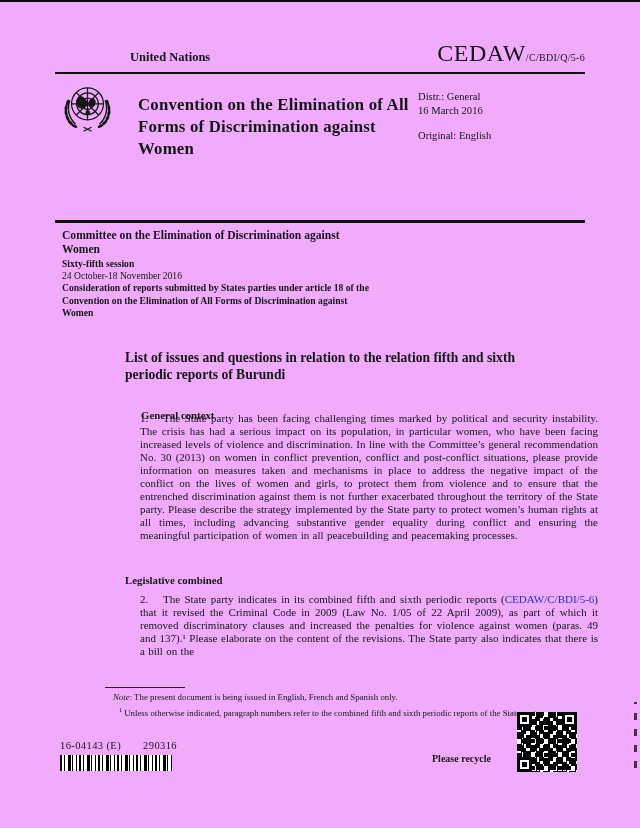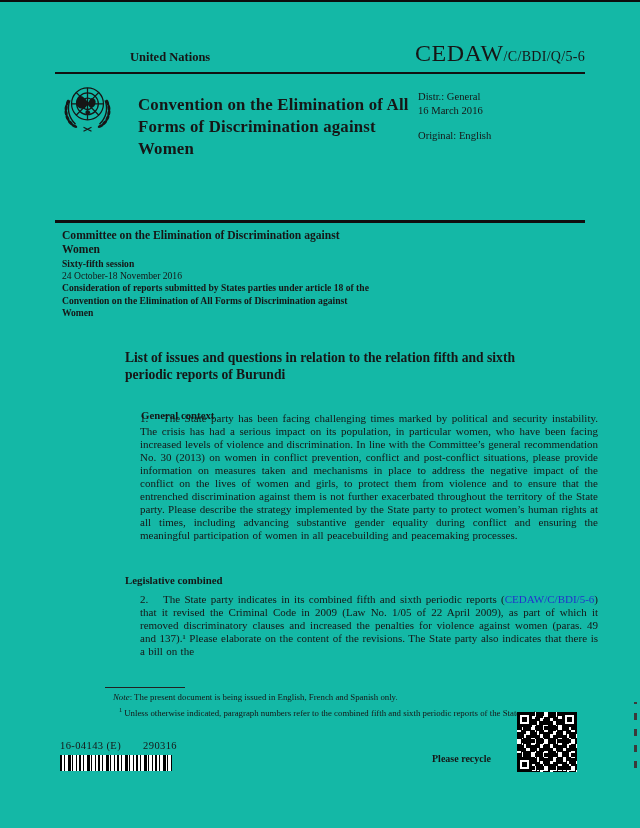--- a/index.html
+++ b/index.html
@@ -1,29 +1,29 @@
 <!DOCTYPE html>
 <html><head>
 <meta charset="utf-8">
 <style>
   html,body{margin:0;padding:0;background:#9a9a9a;}
   .page{
-    position:relative;width:640px;height:828px;background:#14b8a6;
+    position:relative;width:640px;height:828px;background:#f0abfc;
     font-family:"Liberation Serif","DejaVu Serif",serif;color:#161616;
     overflow:hidden;margin:0 auto;
   }
   .scan-edge-top{position:absolute;left:0;top:0;width:640px;height:2px;background:#0d0d0d;}
   .scan-artifact-right{position:absolute;left:634px;top:702px;width:3px;height:66px;
     background:repeating-linear-gradient(0deg,#3a3a3a 0 7px,transparent 7px 16px);}
 
   
   .un-label{position:absolute;left:130px;top:50px;font-size:12.5px;font-weight:bold;}
   .doc-symbol{position:absolute;right:55px;top:40px;text-align:right;white-space:nowrap;}
   .sym-big{font-size:24px;letter-spacing:0.5px;}
-  .sym-small{font-size:14px;letter-spacing:0.3px;}
+  .sym-small{font-size:10px;letter-spacing:0.3px;}
   .rule-thin{position:absolute;left:55px;top:72px;width:530px;height:2px;background:#111;}
   .emblem{position:absolute;left:59px;top:81px;width:57px;height:57px;}
   .conv-title{position:absolute;left:126px;top:82px;width:278px;margin:12px;
     font-size:16.8px;line-height:22px;font-weight:bold;letter-spacing:0.2px;}
   .distr-block{position:absolute;left:418px;top:90px;font-size:10.6px;line-height:13.5px;}
   .distr-block .gap{height:12px;}
 
   .rule-thick{position:absolute;left:55px;top:220px;width:530px;height:2.5px;background:#0f0f0f;}
 
   

